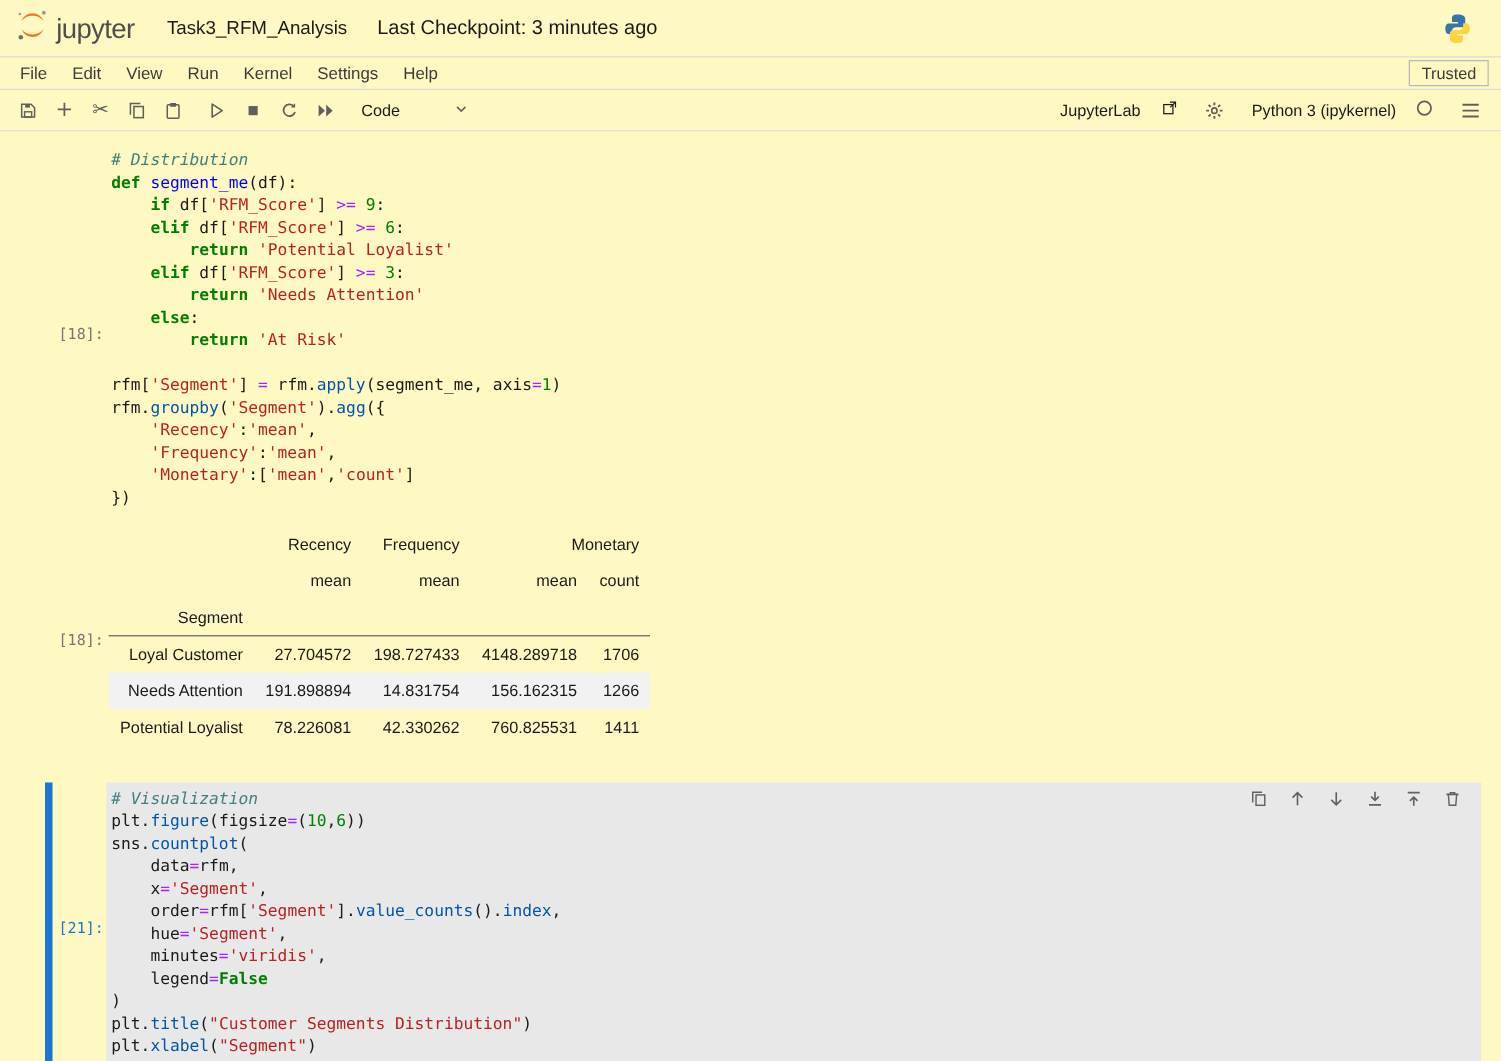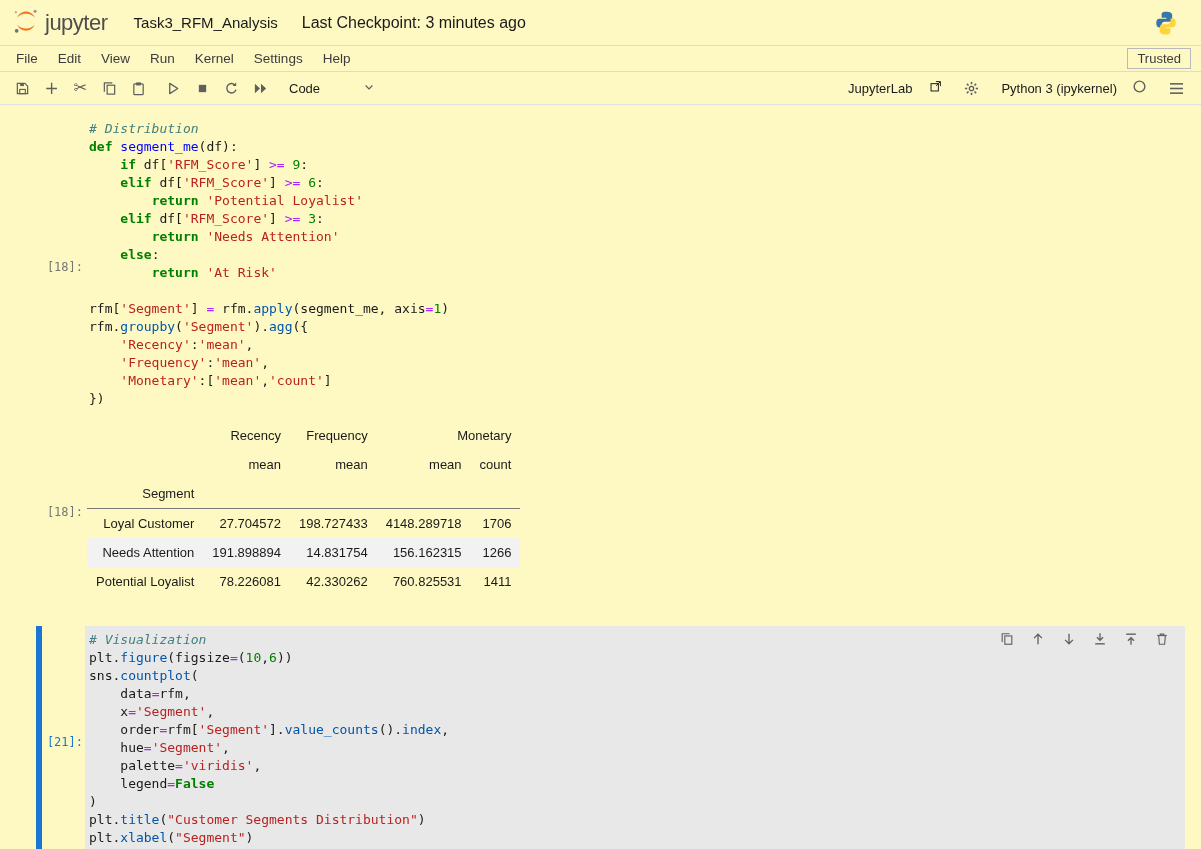--- a/index.html
+++ b/index.html
@@ -288,21 +288,21 @@
       <div class="selection-bar"></div>
       <div class="prompt active">[21]:</div>
       <div class="editor">
           <div class="cm-line"><span class="tk-com"># Visualization</span></div>
           <div class="cm-line"><span>plt.</span><span class="tk-prop">figure</span><span>(figsize</span><span class="tk-op">=</span><span>(</span><span class="tk-num">10</span><span>,</span><span class="tk-num">6</span><span>))</span></div>
           <div class="cm-line"><span>sns.</span><span class="tk-prop">countplot</span><span>(</span></div>
           <div class="cm-line"><span>    data</span><span class="tk-op">=</span><span>rfm,</span></div>
           <div class="cm-line"><span>    x</span><span class="tk-op">=</span><span class="tk-str">'Segment'</span><span>,</span></div>
           <div class="cm-line"><span>    order</span><span class="tk-op">=</span><span>rfm[</span><span class="tk-str">'Segment'</span><span>].</span><span class="tk-prop">value_counts</span><span>().</span><span class="tk-prop">index</span><span>,</span></div>
           <div class="cm-line"><span>    hue</span><span class="tk-op">=</span><span class="tk-str">'Segment'</span><span>,</span></div>
-          <div class="cm-line"><span>    palette</span><span class="tk-op">=</span><span class="tk-str">'viridis'</span><span>,</span></div>
+          <div class="cm-line"><span>    minutes</span><span class="tk-op">=</span><span class="tk-str">'viridis'</span><span>,</span></div>
           <div class="cm-line"><span>    legend</span><span class="tk-op">=</span><span class="tk-kw">False</span></div>
           <div class="cm-line"><span>)</span></div>
           <div class="cm-line"><span>plt.</span><span class="tk-prop">title</span><span>(</span><span class="tk-str">"Customer Segments Distribution"</span><span>)</span></div>
           <div class="cm-line"><span>plt.</span><span class="tk-prop">xlabel</span><span>(</span><span class="tk-str">"Segment"</span><span>)</span></div>
         </div>
       <div class="cell-toolbar">
         <span class="ct-btn">
           <svg width="14" height="14" viewBox="0 0 16 16">
               <rect x="5.5" y="4.5" width="8" height="9.5" fill="none" stroke="currentColor" stroke-width="1.3"></rect>
               <path d="M11 2 H2.5 V11.5" fill="none" stroke="currentColor" stroke-width="1.3"></path>

